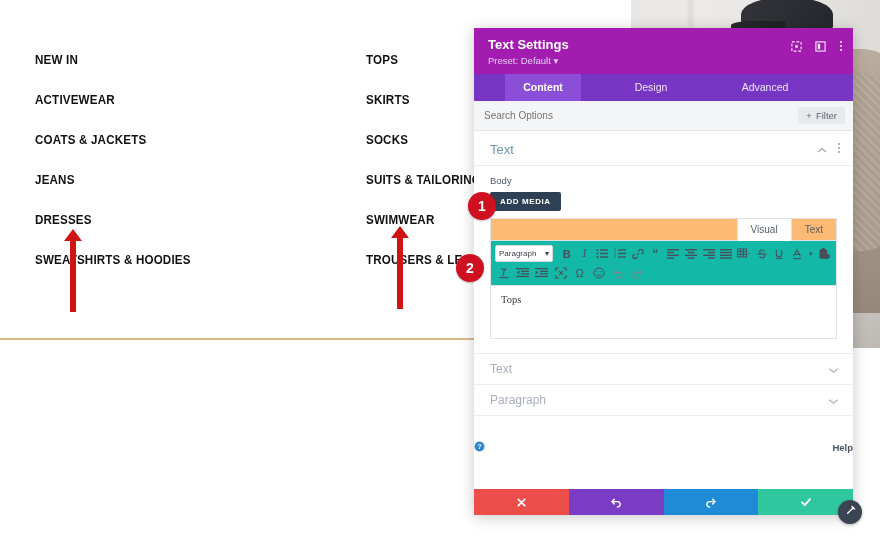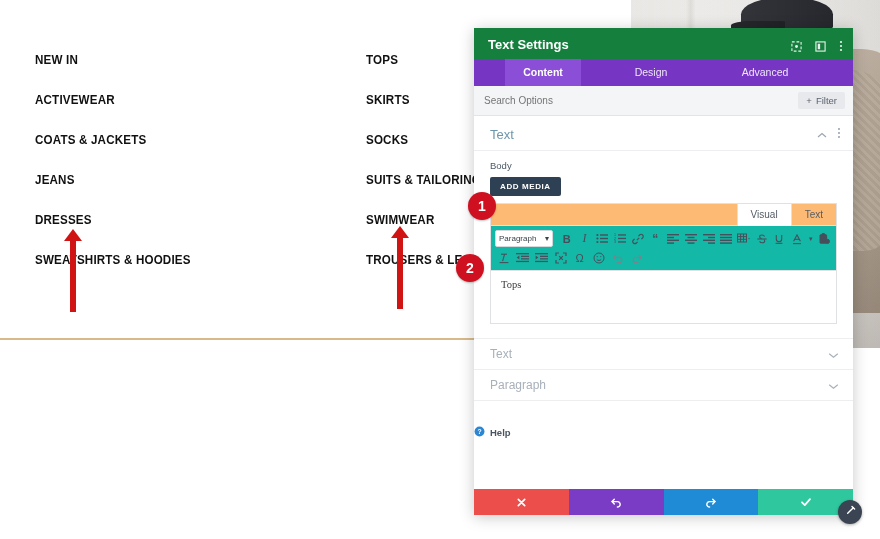--- a/index.html
+++ b/index.html
@@ -96,21 +96,21 @@
 
   
   #modal{
     position:absolute;left:474px;top:28px;width:379px;height:487px;
     background:#ffffff;
     box-shadow:0 2px 14px rgba(0,0,0,.22);
     display:flex;flex-direction:column;
     overflow:hidden;
   }
   #modal-header{
-    background:#15803d;color:#fff;padding:8px 14px 6px 14px;position:relative;
+    background:#a21caf;color:#fff;padding:8px 14px 6px 14px;position:relative;
     flex:0 0 auto;
   }
   #modal-title{font-size:13px;font-weight:bold;line-height:17px;}
   #modal-preset{font-size:9.5px;color:#e0cdf5;line-height:14px;margin-top:1px;}
   #header-icons{position:absolute;right:10px;top:10px;display:flex;gap:13px;align-items:center;}
   .hicon{opacity:.9;display:block;}
 
   #tabs{display:flex;background:#7635c2;flex:0 0 auto;}
   .tab{
     font-size:10.5px;color:#efe5fb;padding:7px 0 8px 0;text-align:center;
@@ -172,21 +172,21 @@
   #editor-text{font-family:"Liberation Serif", serif;font-size:10.5px;color:#3c3c3c;}
 
   .accordion-row{
     display:flex;align-items:center;justify-content:space-between;
     padding:0 14px 0 16px;height:30px;border-bottom:1px solid #edeef0;
   }
   #acc-top-spacer{height:14px;border-bottom:1px solid #edeef0;}
   .acc-label{font-size:12px;color:#a8b0ba;}
   .chev{color:#a8b0ba;}
 
-  #help-row{display:flex;align-items:center;justify-content:flex-start;gap:5px;padding-top:22px;}
+  #help-row{display:flex;align-items:center;justify-content:space-between;gap:5px;padding-top:22px;}
   #help-text{font-size:9.5px;color:#4a5561;font-weight:bold;}
 
   #modal-footer{display:flex;flex:0 0 auto;height:26px;}
   .fbtn{flex:1;display:flex;align-items:center;justify-content:center;color:#fff;font-size:11px;cursor:pointer;}
   #btn-cancel{background:#ec4e4b;}
   #btn-undo{background:#7a3cc4;}
   #btn-redo{background:#1f8ad6;}
   #btn-save{background:#2fc79d;}
 
   
@@ -245,20 +245,23 @@
   <div class="arrow" id="arrow-1"></div>
   <div class="arrow" id="arrow-2"></div>
 
   <div id="divider"></div>
 </div>
 
 <div id="modal">
 
   <div id="modal-header">
     <div id="modal-title">Text Settings</div>
+    <div id="modal-preset">
+      <span>Preset: Default</span> ▾
+    </div>
     <div id="header-icons">
       <span class="hicon">
         <svg width="11" height="11" viewBox="0 0 12 12" fill="none" stroke="#fff" stroke-width="1.2">
           <rect x="1" y="1" width="10" height="10" stroke-dasharray="3 2"></rect>
           <circle cx="6" cy="6" r="1.6" fill="#fff" stroke="none"></circle>
         </svg>
       </span>
       <span class="hicon">
         <svg width="11" height="11" viewBox="0 0 12 12" fill="none" stroke="#fff" stroke-width="1.2">
           <rect x="1" y="1" width="10" height="10"></rect>

